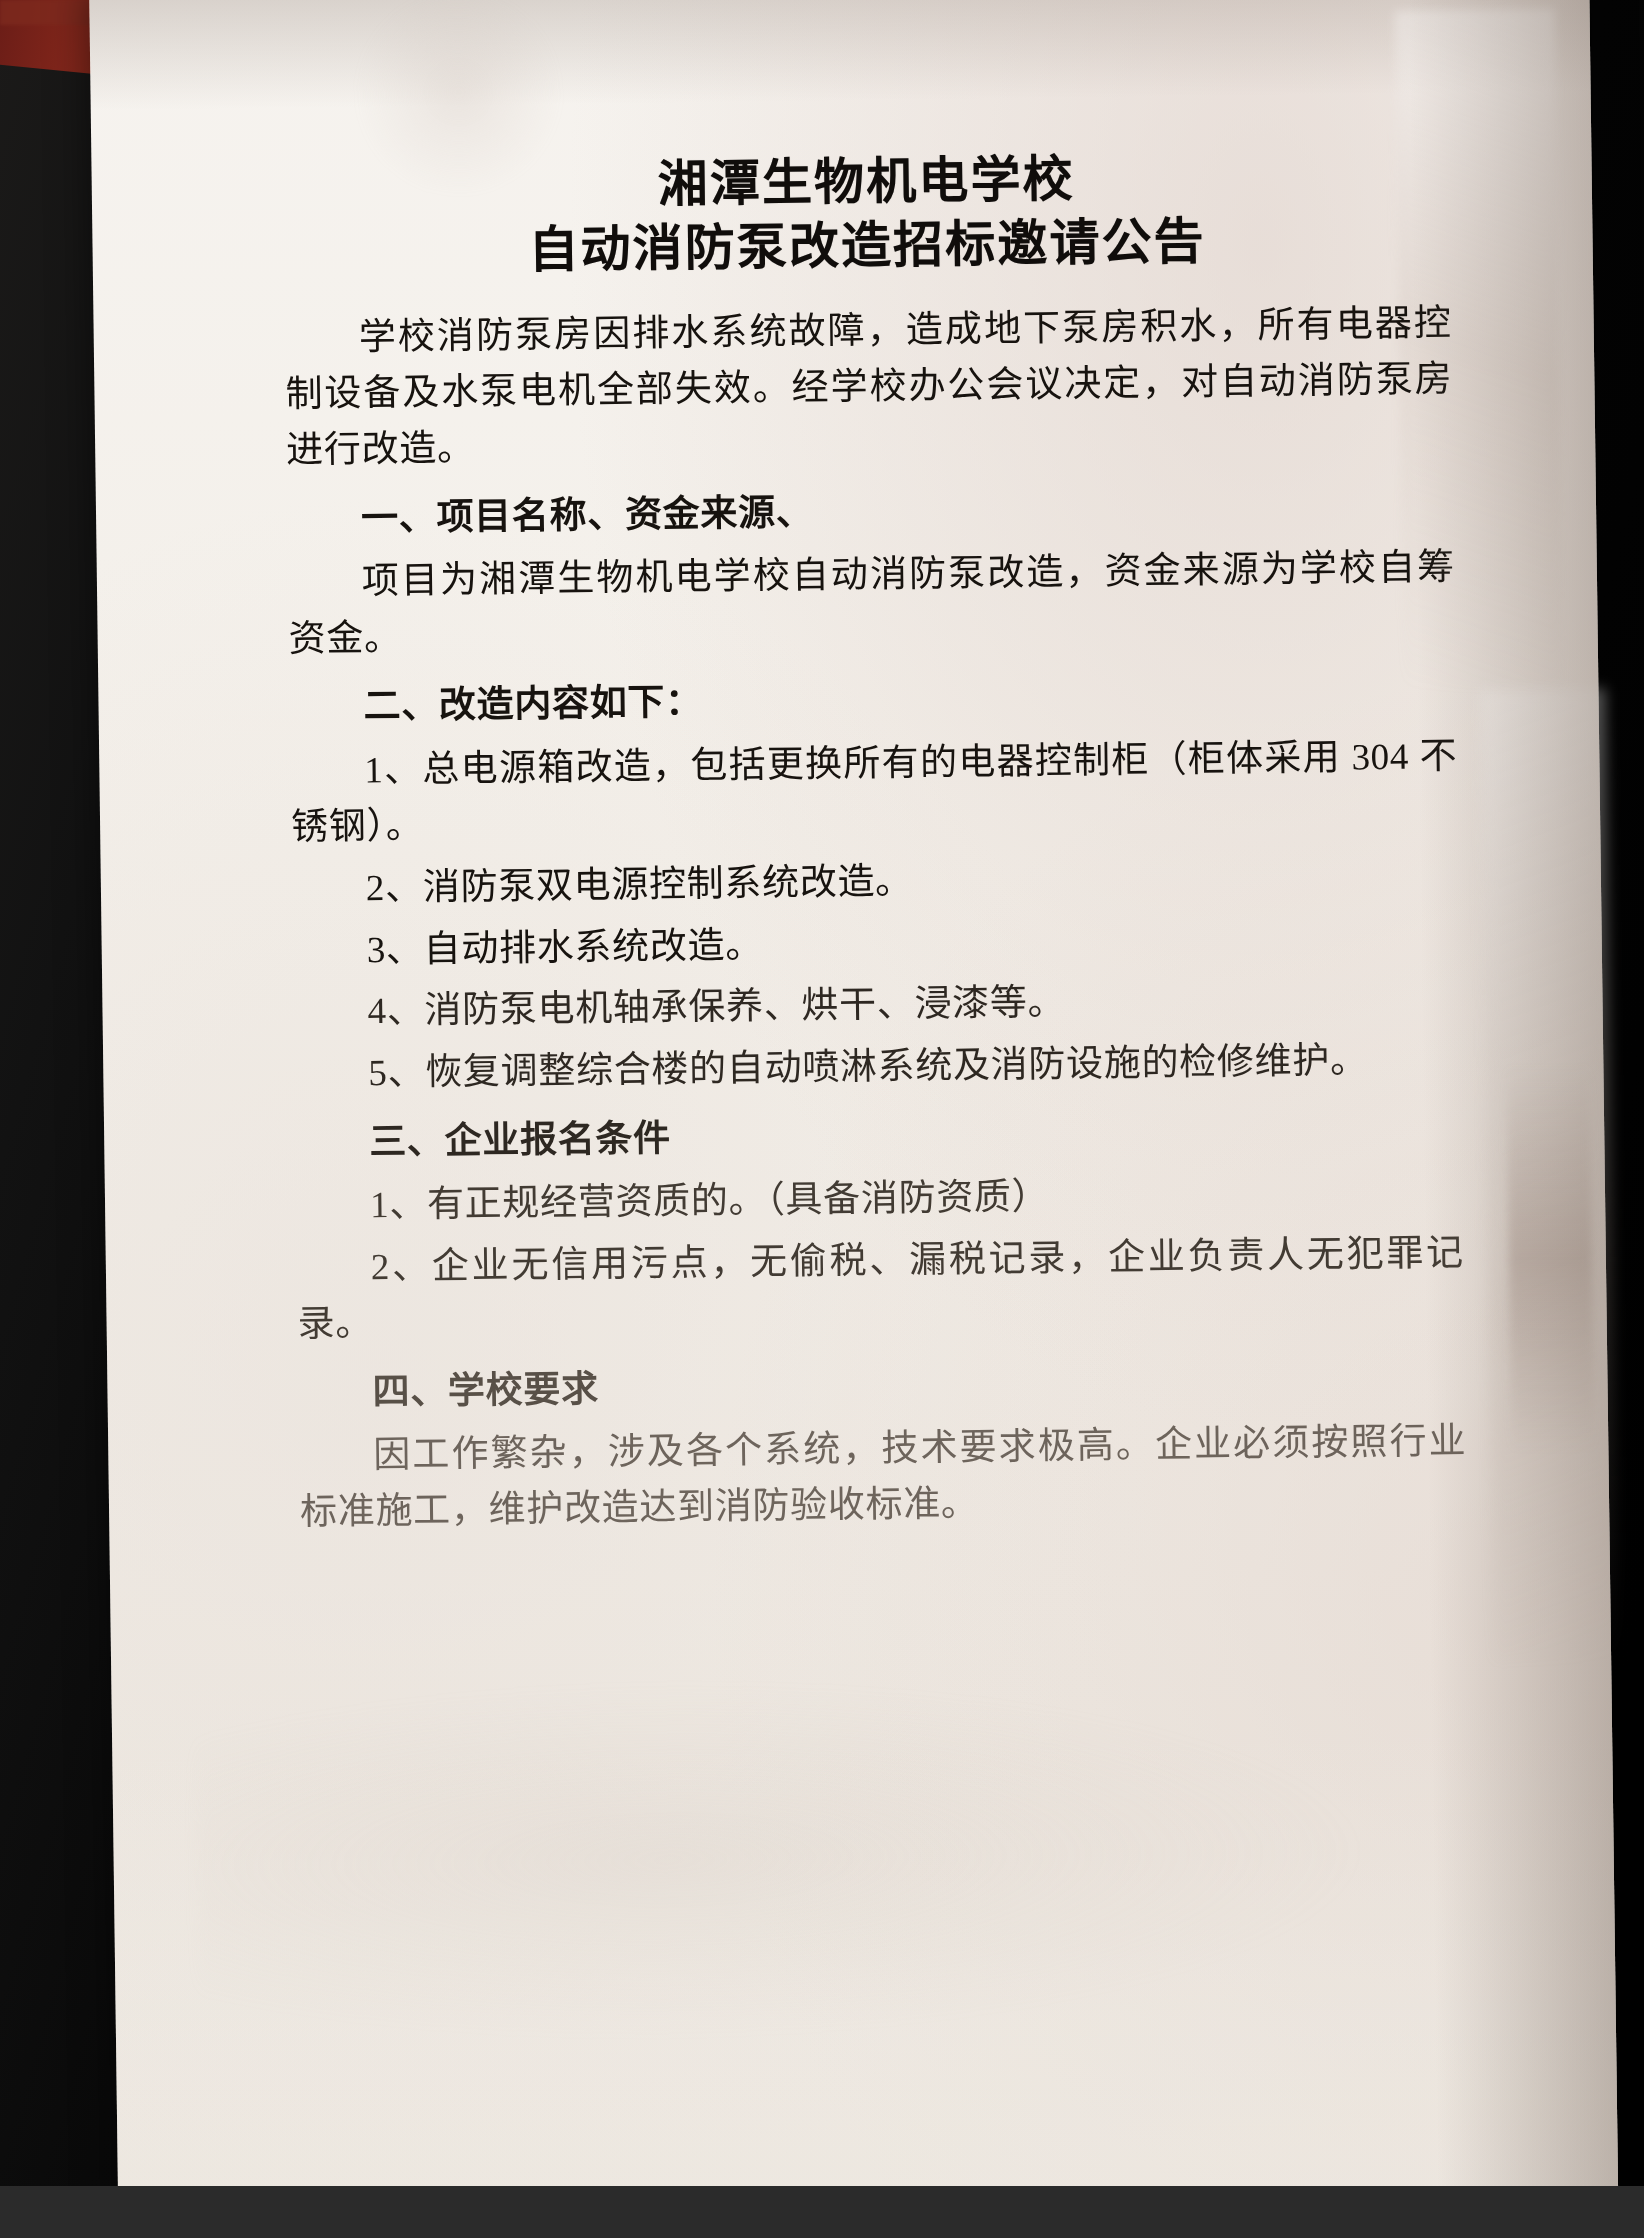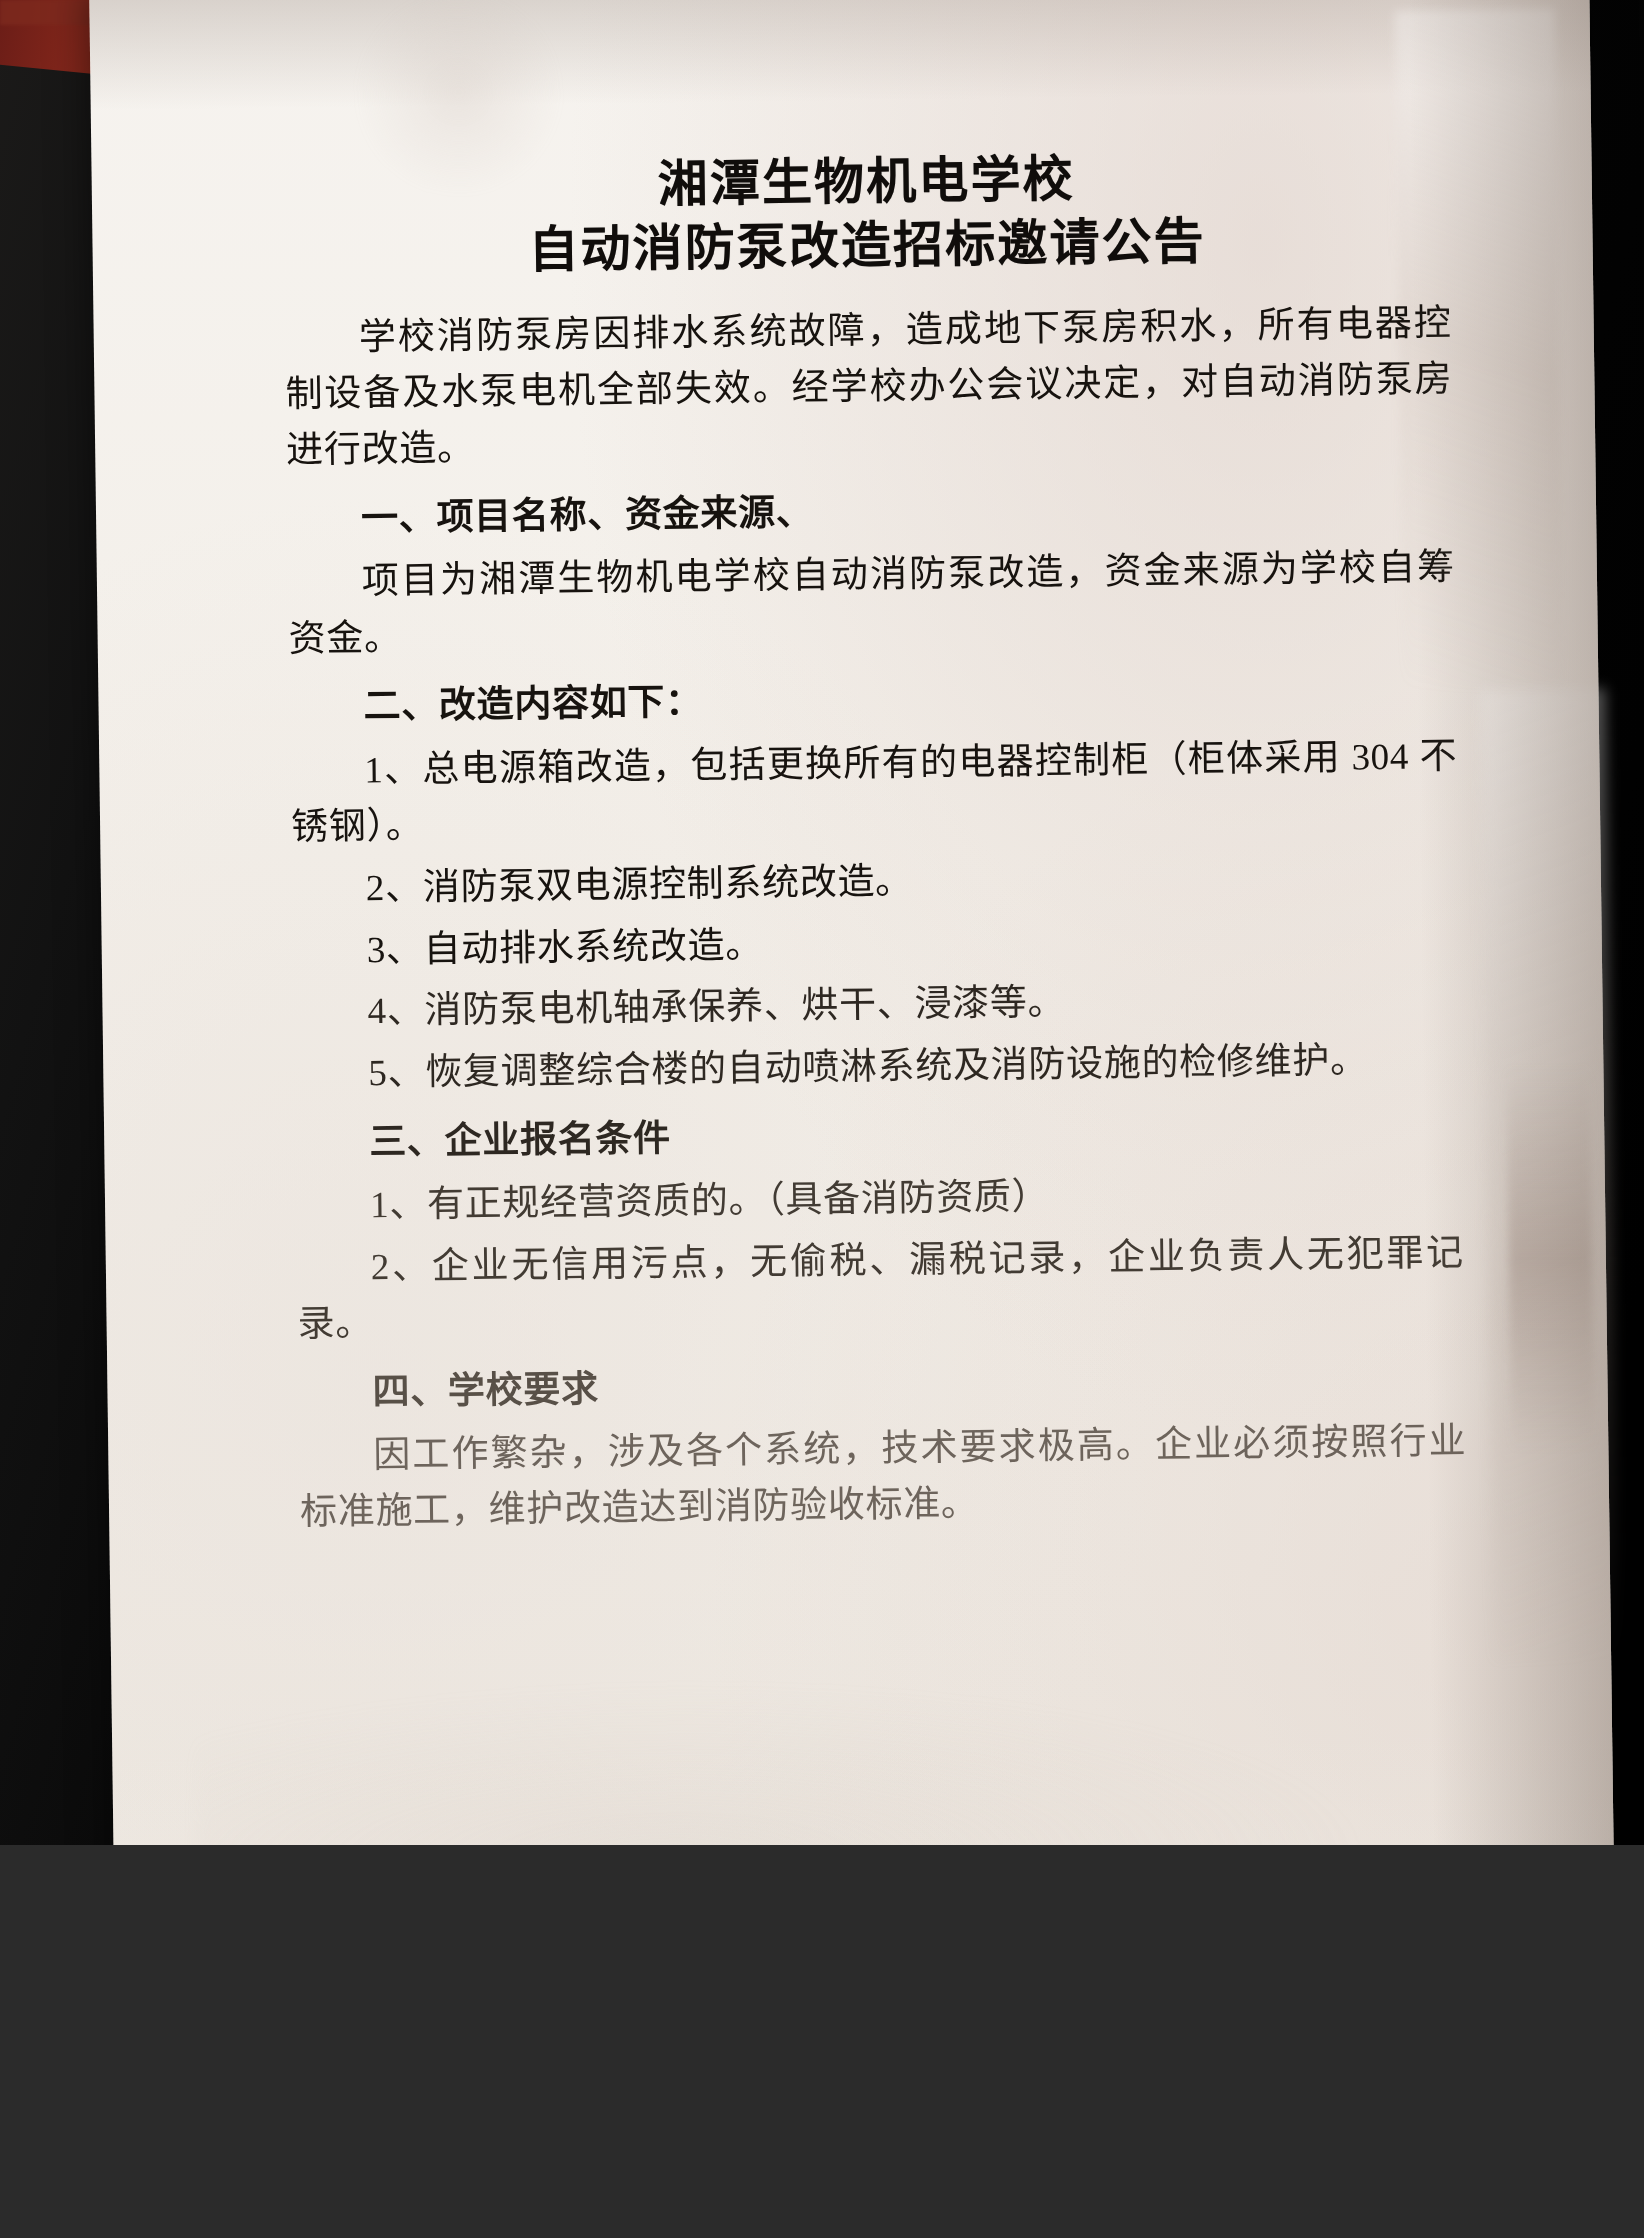--- a/index.html
+++ b/index.html
@@ -7,21 +7,21 @@
     margin: 0;
     padding: 0;
     background: #2b2b2b;
   }
   body {
     font-family: "Liberation Serif", "DejaVu Serif", serif;
   }
   .scan-page {
     position: relative;
     width: 1644px;
-    height: 1845px;
+    height: 2186px;
     overflow: hidden;
     background: #0d0d0e;
   }
   
   .bg-dark {
     position: absolute;
     inset: 0;
     background:
       linear-gradient(105deg, #1b1a19 0%, #121212 14%, #0a0a0a 30%, #000 100%);
   }

